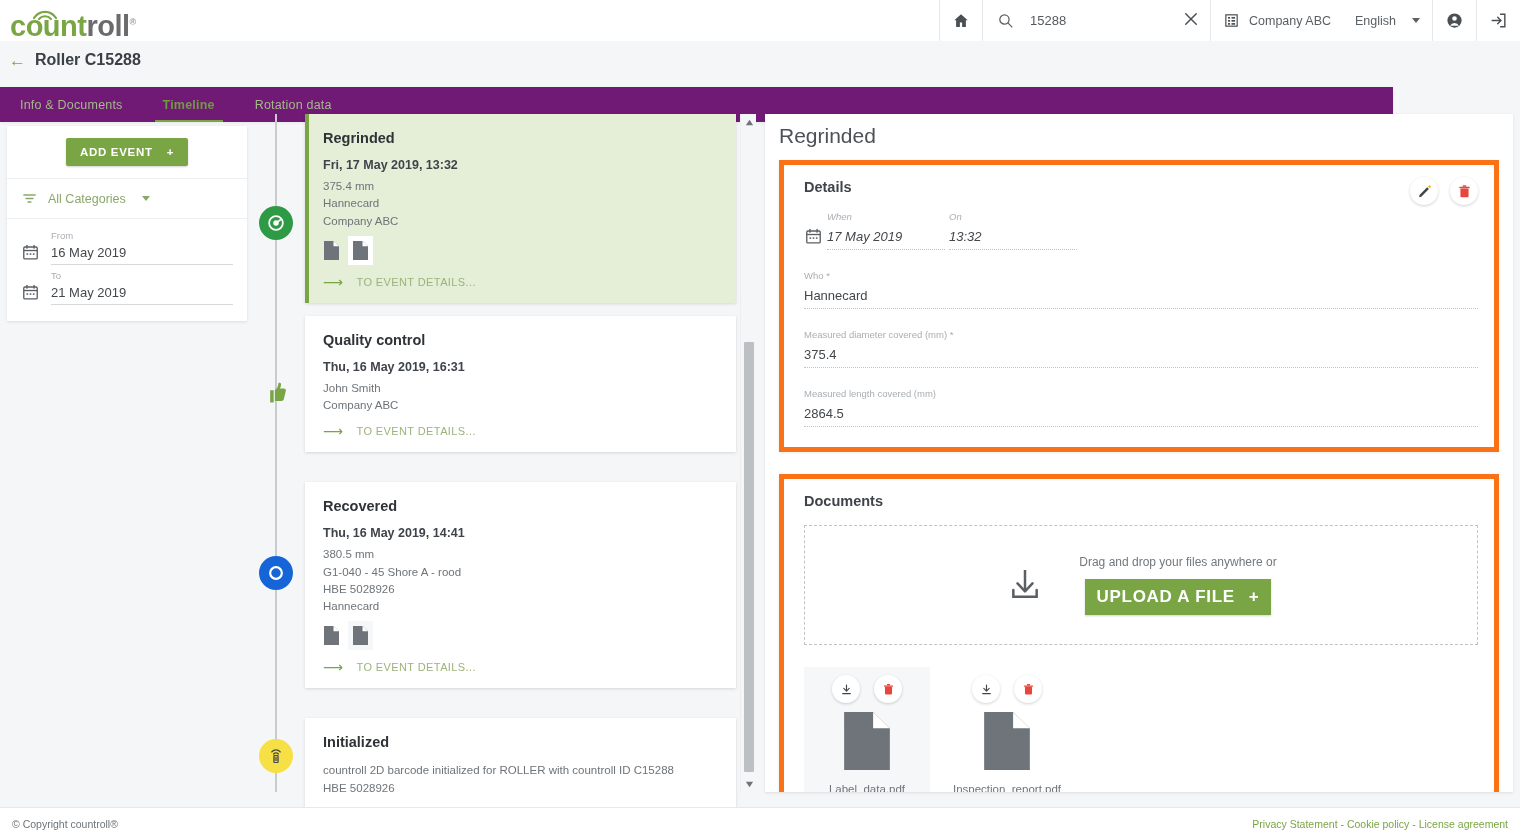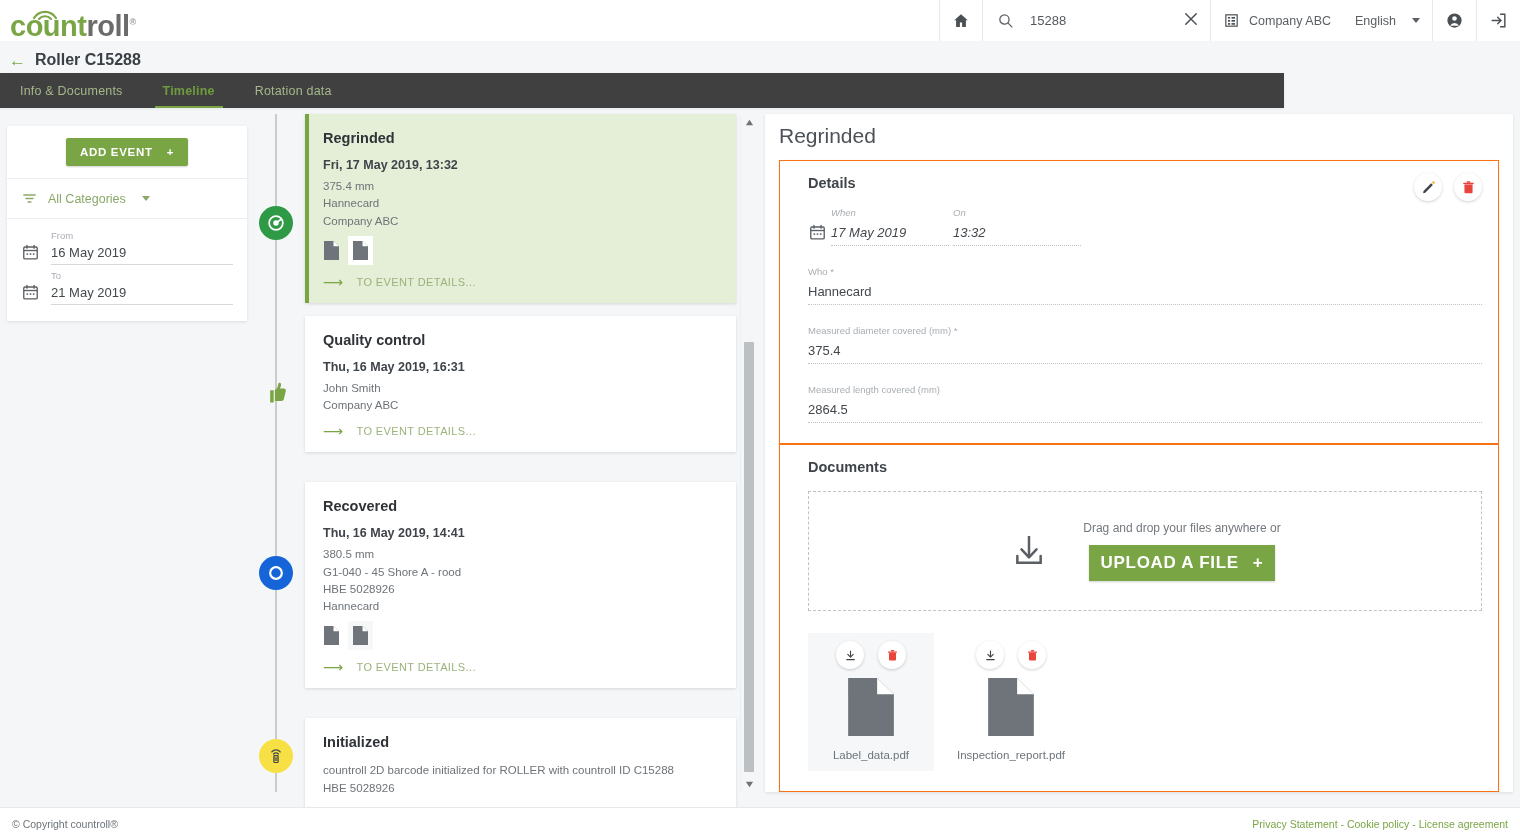--- a/index.html
+++ b/index.html
@@ -41,22 +41,22 @@
   .pagehead {
     position: absolute; top: 41px; left: 0; width: 1520px; height: 38px;
     display: flex; align-items: center; gap: 9px; padding-left: 9px;
     background: #f4f6f8;
   }
   .back-arrow { color: #7aa545; font-size: 17px; cursor: pointer; line-height: 1; }
   .page-title { font-size: 16px; font-weight: 700; color: #3b4046; }
 
   
   .tabsbar {
-    position: absolute; top: 73px; left: 0; width: 1284px; height: 35px;
-    background: #404040; display: flex; align-items: stretch;
+    position: absolute; top: 87px; left: 0; width: 1393px; height: 35px;
+    background: #701a75; display: flex; align-items: stretch;
     box-shadow: 0 1px 3px rgba(0,0,0,0.06);
   }
   .tab {
     display: flex; align-items: center; padding: 0 20px; font-size: 12.5px;
     color: #a4b88a; cursor: pointer; position: relative; letter-spacing: .2px;
   }
   .tab.active { color: #6f9a3e; font-weight: 700; }
   .tab.active::after {
     content: ""; position: absolute; left: 12px; right: 12px; bottom: 0;
     height: 2px; background: #7aa545;
@@ -128,22 +128,22 @@
   }
 
   
   .right-pane {
     position: absolute; top: 114px; left: 765px; width: 748px; height: 678px;
     background: #ffffff; box-shadow: 0 1px 3px rgba(0,0,0,0.10);
     padding: 0 14px 14px 14px; overflow: hidden;
   }
   .rp-title { font-size: 21px; color: #4c5157; padding: 10px 0 12px 0; }
   .card {
-    background: #ffffff; border: 1px solid #f97316; box-shadow: 0 1px 3px rgba(0,0,0,0.08);
-    padding: 14px 16px 20px 28px; position: relative;
+    background: #ffffff; border: 5px solid #f97316; box-shadow: 0 1px 3px rgba(0,0,0,0.08);
+    padding: 14px 16px 20px 20px; margin-bottom: 22px; position: relative;
   }
   .card-h { font-size: 14.5px; font-weight: 700; color: #3f444a; margin-bottom: 16px; }
   .card-actions { position: absolute; right: 16px; top: 12px; display: flex; gap: 12px; }
   .round-btn {
     width: 28px; height: 28px; border-radius: 50%; background: #ffffff;
     box-shadow: 0 1px 3px rgba(0,0,0,0.18); display: flex; align-items: center;
     justify-content: center; cursor: pointer;
   }
   .field-row { display: flex; align-items: flex-end; gap: 4px; font-style: italic; }
   .fld { position: relative; padding-bottom: 4px; border-bottom: 1px dotted #bfc3c7; }

